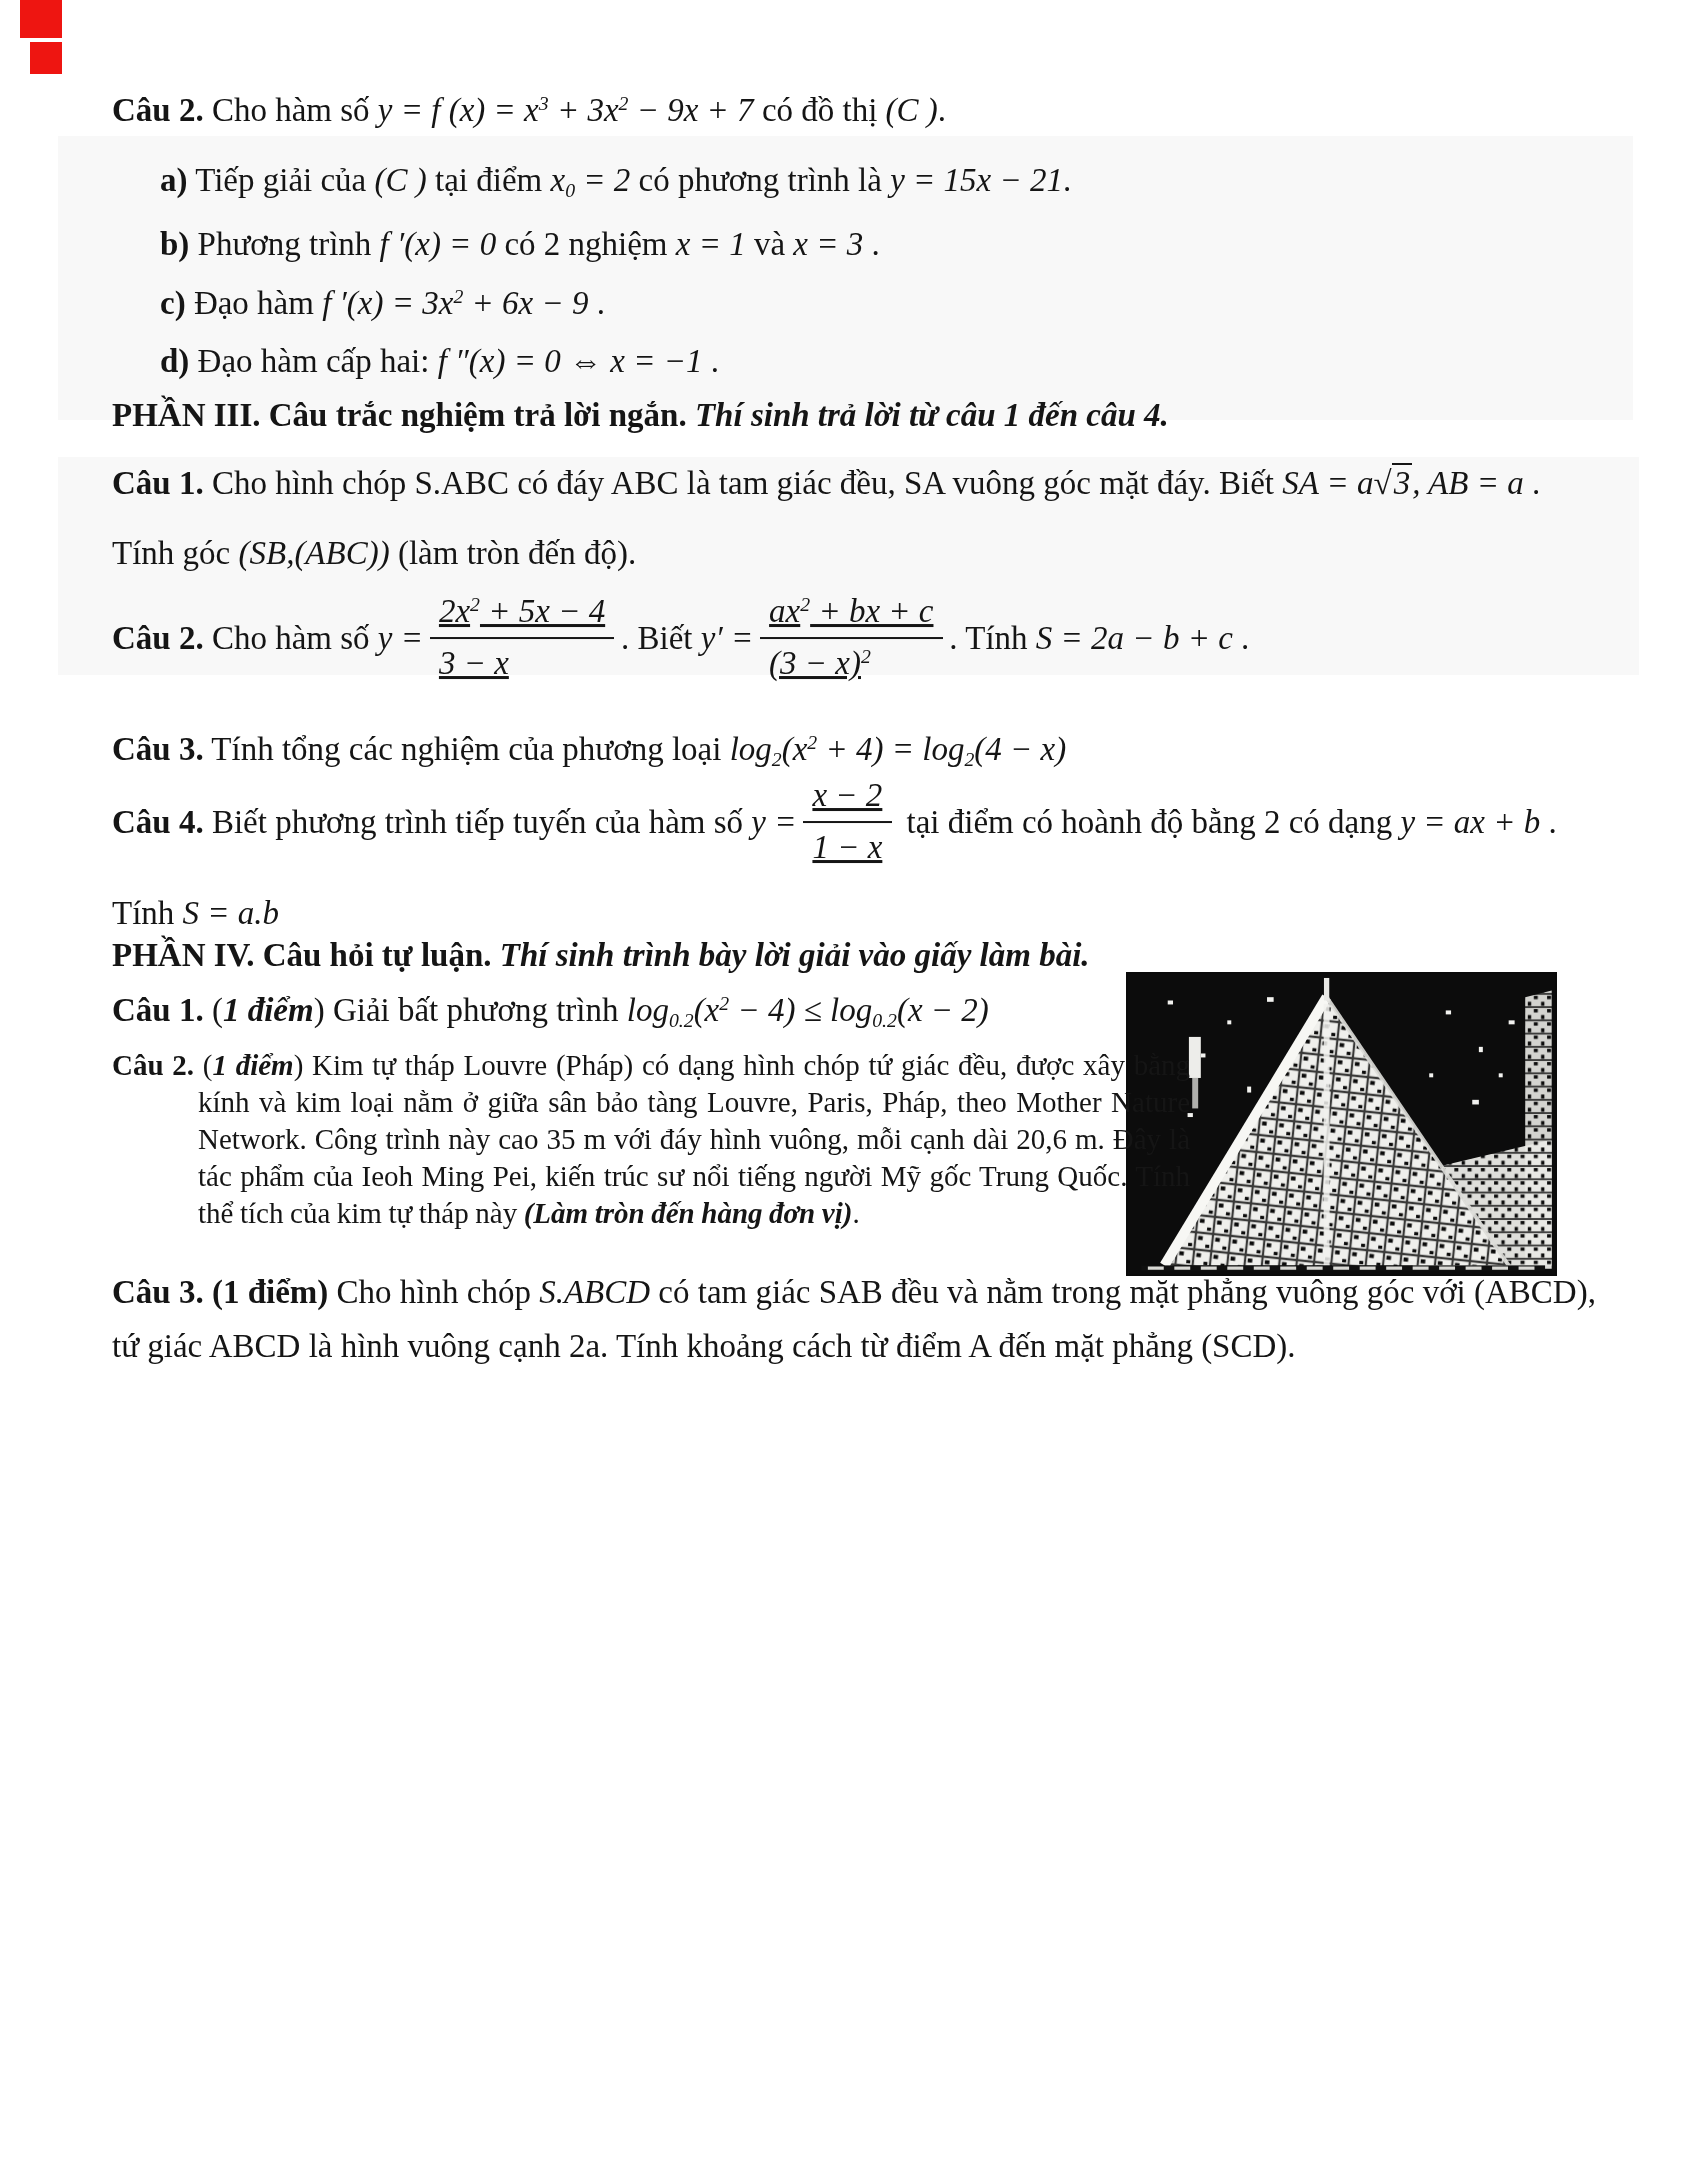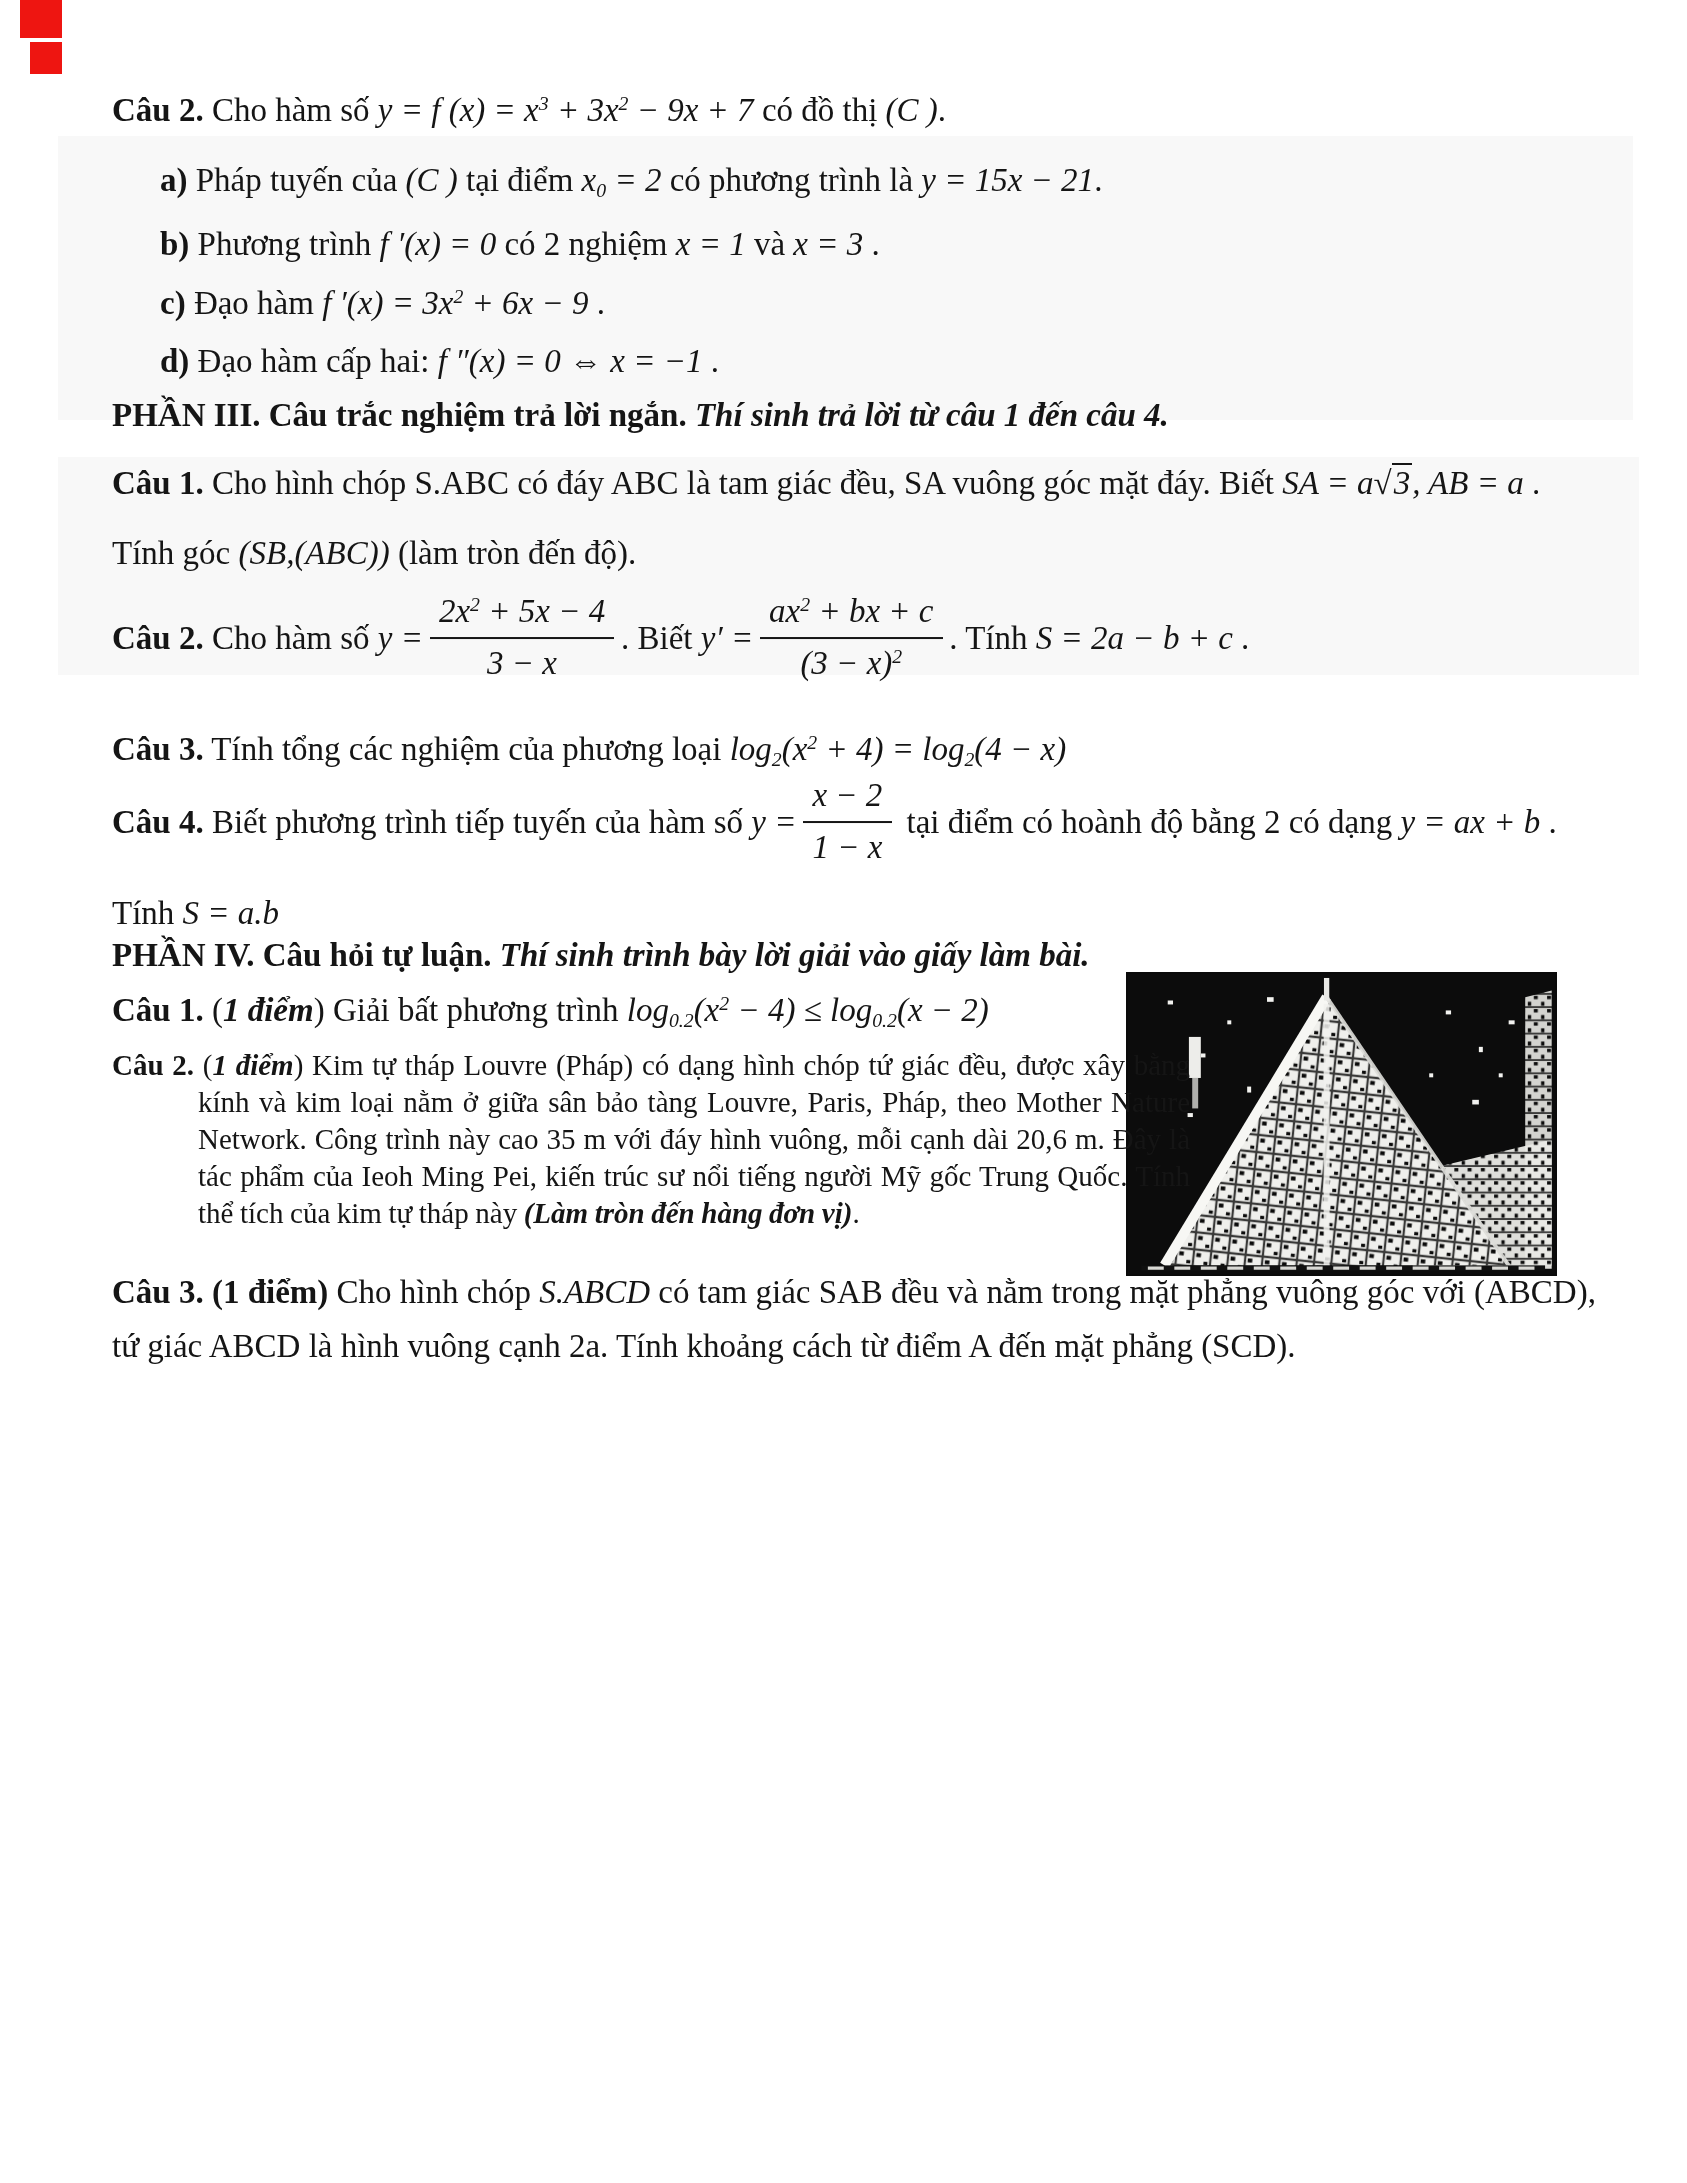--- a/index.html
+++ b/index.html
@@ -19,21 +19,21 @@
     padding:91px 86px 0 112px;
     font-size:33px;line-height:1.2;
   }
   p{margin:0;}
   .t{font-style:normal;}
   .b{font-weight:700;}
   .bi{font-weight:700;font-style:italic;}
   .m{font-style:italic;}
   .sup{display:inline-block;font-size:60%;transform:translateY(-0.55em);font-style:italic;}
   .sub{display:inline-block;font-size:60%;transform:translateY(0.28em);font-style:italic;}
-  .frac{display:inline-block;vertical-align:middle;text-align:center;margin:0 6.6px;transform:translateY(-0.12em);}
+  .frac{display:inline-block;vertical-align:middle;margin:0 6.6px;transform:translateY(-0.12em);text-decoration:underline;}
   .frac .num{display:block;padding:0 9.3px 5.3px;border-bottom:2.6px solid currentColor;}
   .frac .den{display:block;padding:5.3px 9.3px 0;}
   .sqrt{white-space:nowrap;}
   .sqrt .rad{font-style:normal;}
   .sqrt .body{border-top:2px solid currentColor;font-style:italic;padding:0 2px;}
   
   .l-h2{margin-bottom:30px;}
   .l-opt{padding-left:48px;margin-bottom:24.5px;}
   .l-opt-b{padding-left:48px;margin-bottom:20px;}
   .l-opt-c{padding-left:48px;margin-bottom:18px;}
@@ -116,21 +116,21 @@
 
       <rect x="20" y="440" width="610" height="8" fill="#101010"></rect>
       <path d="M30 444 H620" stroke="#d9d9d5" stroke-width="5" stroke-dasharray="24 16"></path>
     </svg>
   </figure>
 
   <main class="content">
 
     <section>
       <p class="l-h2"><span class="b">Câu 2.</span><span class="t"> Cho hàm số </span><span class="m">y = f (x) = x</span><span class="sup">3</span><span class="m"> + 3x</span><span class="sup">2</span><span class="m"> − 9x + 7</span><span class="t"> có đồ thị </span><span class="m">(C )</span><span class="t">.</span></p>
-      <p class="l-opt"><span class="b">a)</span><span class="t"> Pháp tuyến của </span><span class="m">(C )</span><span class="t"> tại điểm </span><span class="m">x</span><span class="sub">0</span><span class="m"> = 2</span><span class="t"> có phương trình là </span><span class="m">y = 15x − 21</span><span class="t">.</span></p>
+      <p class="l-opt"><span class="b">a)</span><span class="t"> Tiếp giải của </span><span class="m">(C )</span><span class="t"> tại điểm </span><span class="m">x</span><span class="sub">0</span><span class="m"> = 2</span><span class="t"> có phương trình là </span><span class="m">y = 15x − 21</span><span class="t">.</span></p>
       <p class="l-opt-b"><span class="b">b)</span><span class="t"> Phương trình </span><span class="m">f ′(x) = 0</span><span class="t"> có 2 nghiệm </span><span class="m">x = 1</span><span class="t"> và </span><span class="m">x = 3</span><span class="t"> .</span></p>
       <p class="l-opt-c"><span class="b">c)</span><span class="t"> Đạo hàm </span><span class="m">f ′(x) = 3x</span><span class="sup">2</span><span class="m"> + 6x − 9</span><span class="t"> .</span></p>
       <p class="l-opt-d"><span class="b">d)</span><span class="t"> Đạo hàm cấp hai: </span><span class="m">f ″(x) = 0 ⇔ x = −1</span><span class="t"> .</span></p>
     </section>
 
     <section>
       <p class="l-p3h"><span class="b">PHẦN III. Câu trắc nghiệm trả lời ngắn. </span><span class="bi">Thí sinh trả lời từ câu 1 đến câu 4.</span></p>
       <p class="l-q1a"><span class="b">Câu 1.</span><span class="t"> Cho hình chóp S.ABC có đáy ABC là tam giác đều, SA vuông góc mặt đáy. Biết </span><span class="m">SA = a</span><span class="sqrt"><span class="rad">√</span><span class="body">3</span></span><span class="m">, AB = a</span><span class="t"> .</span></p>
       <p class="l-q1b"><span class="t">Tính góc </span><span class="m">(SB,(ABC))</span><span class="t"> (làm tròn đến độ).</span></p>
       <p class="l-q2"><span class="b">Câu 2.</span><span class="t"> Cho hàm số </span><span class="m">y =</span><span class="frac"><span class="num"><span class="m">2x</span><span class="sup">2</span><span class="m"> + 5x − 4</span></span><span class="den"><span class="m">3 − x</span></span></span><span class="t">. Biết </span><span class="m">y′ =</span><span class="frac"><span class="num"><span class="m">ax</span><span class="sup">2</span><span class="m"> + bx + c</span></span><span class="den"><span class="m">(3 − x)</span><span class="sup">2</span></span></span><span class="t">. Tính </span><span class="m">S = 2a − b + c</span><span class="t"> .</span></p>

